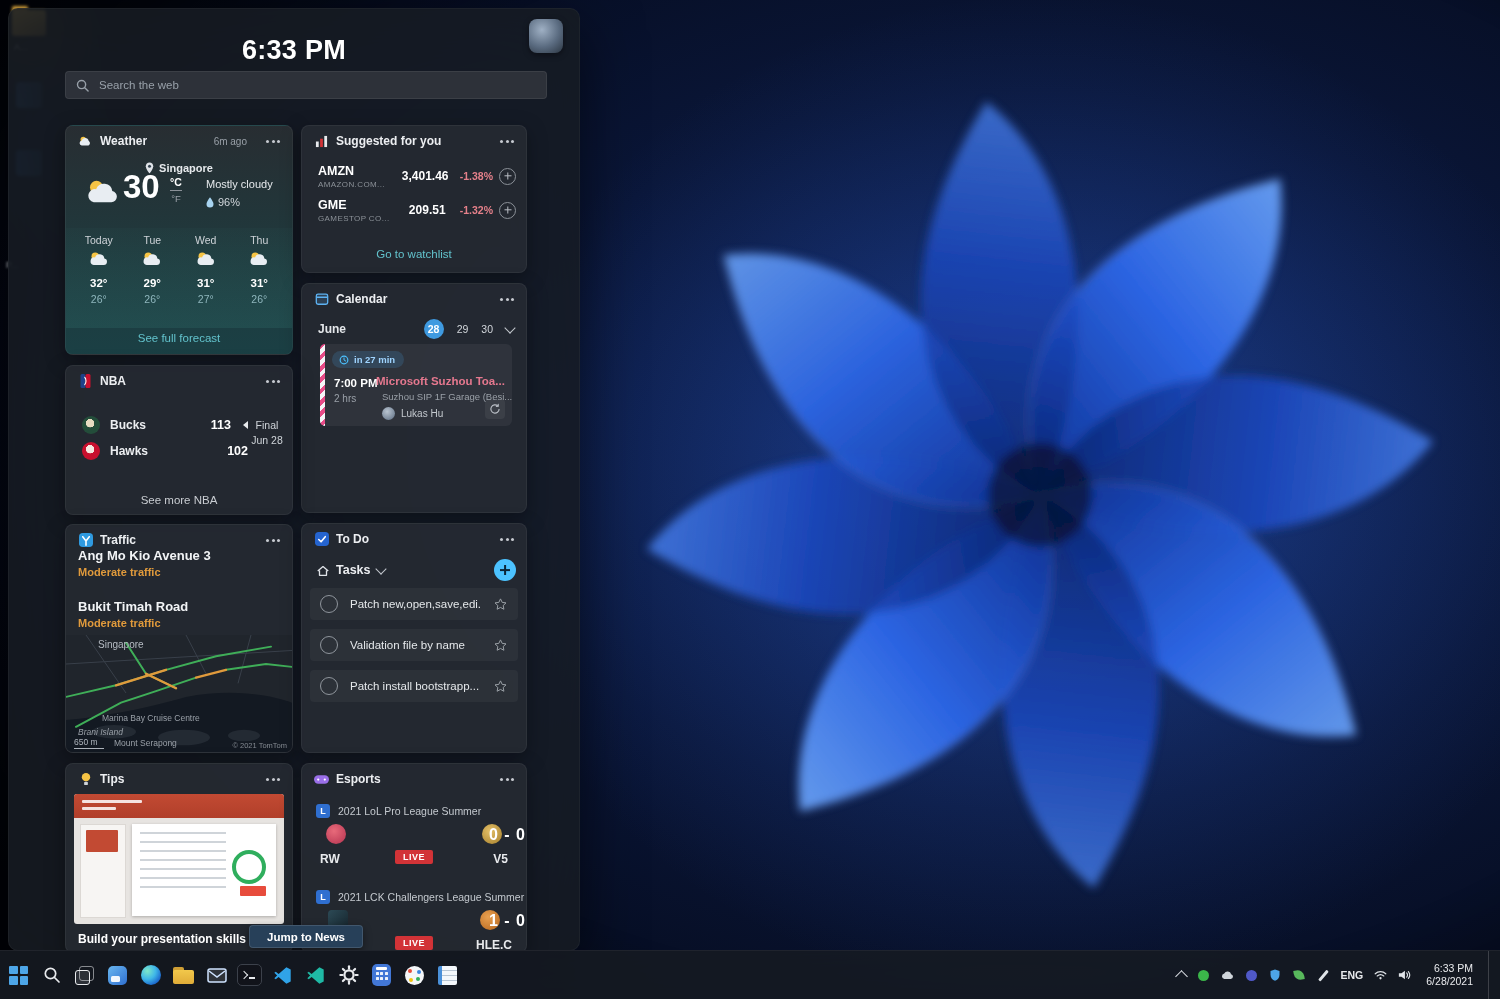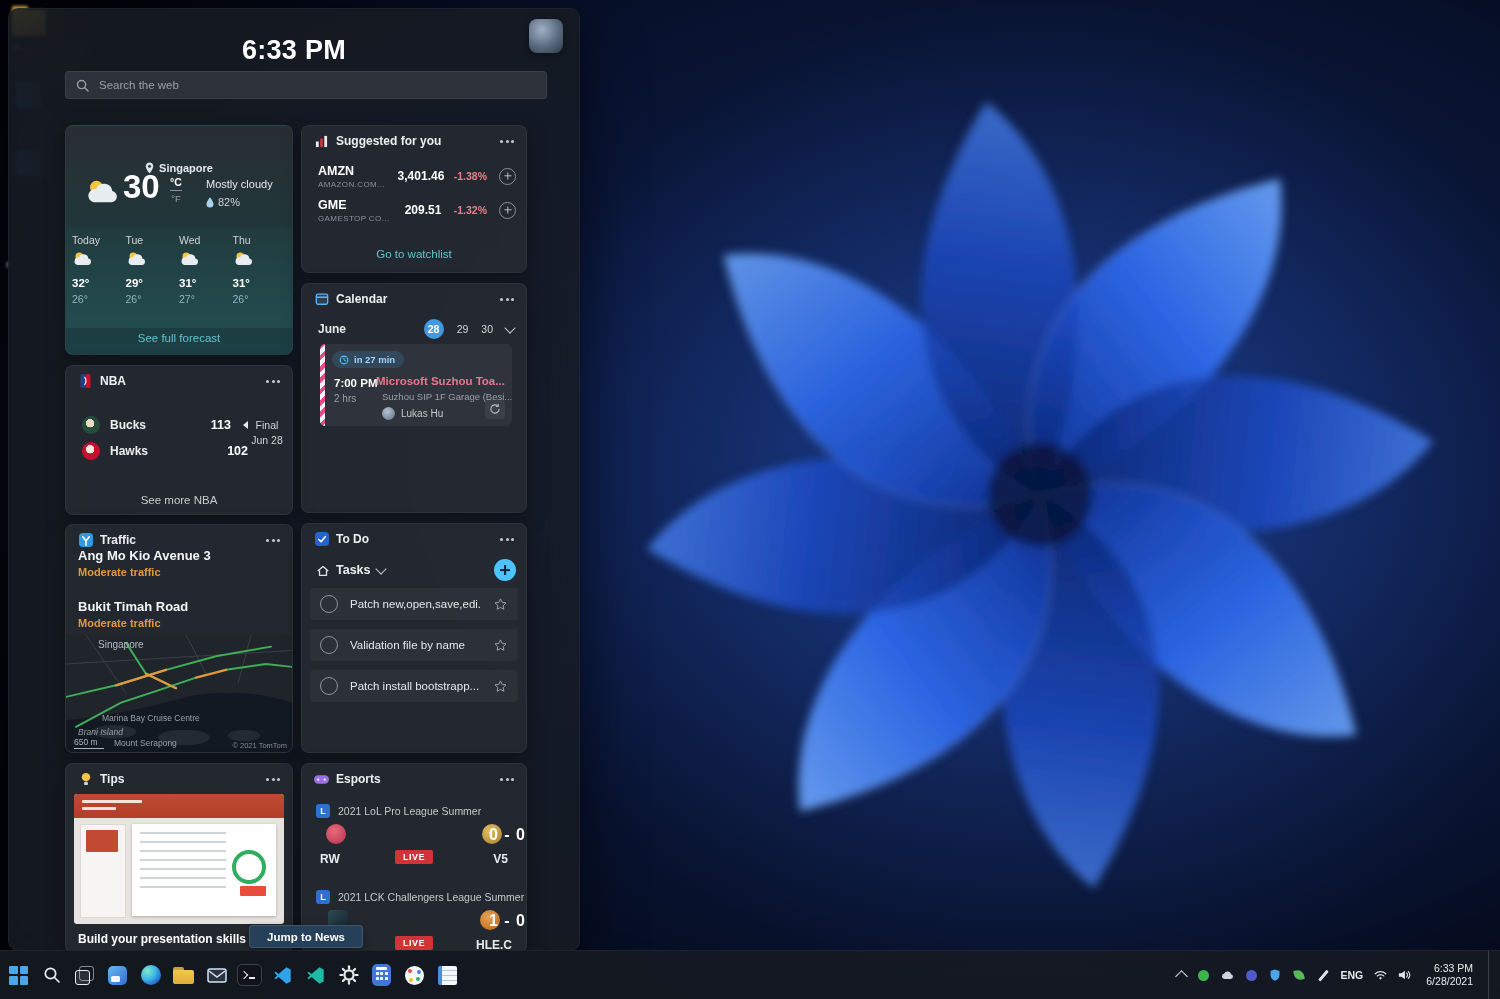--- a/index.html
+++ b/index.html
@@ -51,36 +51,36 @@
   .wcloud{position:absolute;left:18px;top:52px}
   .temp{position:absolute;left:57px;top:42px;font-size:33px;font-weight:700;color:#fff}
   .units{position:absolute;left:104px;top:50px;display:flex;flex-direction:column;align-items:center;gap:2px;cursor:pointer}
   .uC{font-size:10.5px;color:#fff;font-weight:700}
   .uDiv{width:12px;height:1px;background:#8b9198}
   .uF{font-size:9.5px;color:#9aa0a8}
   .cond{position:absolute;left:140px;top:52px;width:84px;font-size:11px;color:#e6e9ec}
   .precip{position:absolute;left:140px;top:70px;display:flex;align-items:center;gap:4px;font-size:11px;color:#cfd4d9}
   .fgrid{position:absolute;left:0;right:0;top:102px;height:94px;display:flex;padding:6px 6px 0 6px;
          background:linear-gradient(180deg,rgba(64,150,140,.04),rgba(64,150,140,.16))}
-  .fcol{flex:1;display:flex;flex-direction:column;}
+  .fcol{flex:1;display:flex;flex-direction:column;align-items:center}
   .fday{font-size:10.5px;color:#cfd4d9}
   .fico{margin-top:5px}
   .fhi{font-size:11.5px;font-weight:700;color:#fff;margin-top:7px}
   .flo{font-size:10.5px;color:#8fb6bd;margin-top:4px}
   .weather .clink{top:206px;color:#62c2cc}
 
   
   .stocks{left:292px;top:116px;width:224px;height:146px}
   .srow{position:absolute;left:0;right:0;height:32px;display:flex;align-items:center;padding:0 10px 0 16px}
   .sr1{top:34px}.sr2{top:68px}
   .symb{width:104px}
   .sym{font-size:12.5px;font-weight:700;color:#fff;display:block}
   .sname{font-size:8px;color:#8b9198;letter-spacing:.4px;display:block;margin-top:2px}
   .sprice{flex:1;text-align:center;font-size:12px;font-weight:700;color:#fff;padding-right:9px}
-  .schange{width:44px;text-align:right;font-size:10.5px;font-weight:600;color:#e5808a;padding-right:12px}
+  .schange{width:44px;text-align:right;font-size:10.5px;font-weight:600;color:#e5808a;padding-right:6px}
   .wadd{width:15px;height:15px;border:1.3px solid #8b9198;border-radius:50%;position:relative;cursor:pointer;flex:none}
   .wadd::before,.wadd::after{content:"";position:absolute;background:#b9bec5;left:50%;top:50%}
   .wadd::before{width:7px;height:1.4px;transform:translate(-50%,-50%)}
   .wadd::after{width:1.4px;height:7px;transform:translate(-50%,-50%)}
   .stocks .clink{top:122px;color:#62c2cc}
 
   
   .calendar{left:292px;top:274px;width:224px;height:228px}
   .monthrow{position:absolute;top:34px;left:16px;right:12px;height:22px;display:flex;align-items:center}
   .month{font-size:12px;color:#e4e7ea;font-weight:600}
@@ -299,20 +299,35 @@
 
   <div class="search">
     <svg width="13" height="13" viewBox="0 0 14 14">
       <circle cx="6" cy="6" r="4.4" fill="none" stroke="#98a0a9" stroke-width="1.5"></circle>
       <line x1="9.4" y1="9.4" x2="13" y2="13" stroke="#98a0a9" stroke-width="1.5" stroke-linecap="round"></line>
     </svg>
     <input placeholder="Search the web" style="">
   </div>
 
   <div class="card weather">
+    <div class="chead">
+      <span class="cicon">
+        <svg width="15" height="12" viewBox="0 0 20 14">
+            <circle cx="7" cy="5" r="3.6" fill="#f6c445"></circle>
+            <path d="M5 13a3.2 3.2 0 0 1-.4-6.3A5 5 0 0 1 14.3 7 3.4 3.4 0 0 1 14 13z" fill="#e8edf2"></path>
+          </svg>
+      </span>
+      <span class="ctitle">Weather</span>
+      <span class="cupdated">6m ago</span>
+      <span class="more">
+          <i></i>
+          <i></i>
+          <i></i>
+        </span>
+    </div>
     <div class="loc">
       <svg width="9" height="12" viewBox="0 0 12 15">
           <path d="M6 0C3.2 0 1 2.2 1 5c0 3.7 5 9.6 5 9.6S11 8.7 11 5c0-2.8-2.2-5-5-5z" fill="#dfe3e8"></path>
           <circle cx="6" cy="5" r="2" fill="#33414e"></circle>
         </svg>
       <span class="loc-name">Singapore</span>
     </div>
     <span class="wcloud">
       <svg width="38" height="26" viewBox="0 0 40 28">
           <circle cx="13" cy="10" r="7" fill="#f6c445"></circle>
@@ -323,21 +338,21 @@
     <span class="units">
       <span class="uC">°C</span>
       <span class="uDiv"></span>
       <span class="uF">°F</span>
     </span>
     <span class="cond">Mostly cloudy</span>
     <span class="precip">
       <svg width="8" height="11" viewBox="0 0 10 13">
           <path d="M5 0S.6 5.8.6 8.5a4.4 4.4 0 0 0 8.8 0C9.4 5.8 5 0 5 0z" fill="#a8d4f0"></path>
         </svg>
-      <span>82%</span>
+      <span>96%</span>
     </span>
     <div class="fgrid">
       <div class="fcol">
         <span class="fday">Today</span>
         <span class="fico"><svg width="22" height="15" viewBox="0 0 40 28">
               <circle cx="13" cy="10" r="7" fill="#f6c445"></circle>
               <path d="M10 26h19a6 6 0 0 0 1-11.9 9 9 0 0 0-17.4-2A6.5 6.5 0 0 0 10 26z" fill="#e8edf2"></path>
             </svg></span>
         <span class="fhi">32°</span>
         <span class="flo">26°</span>

